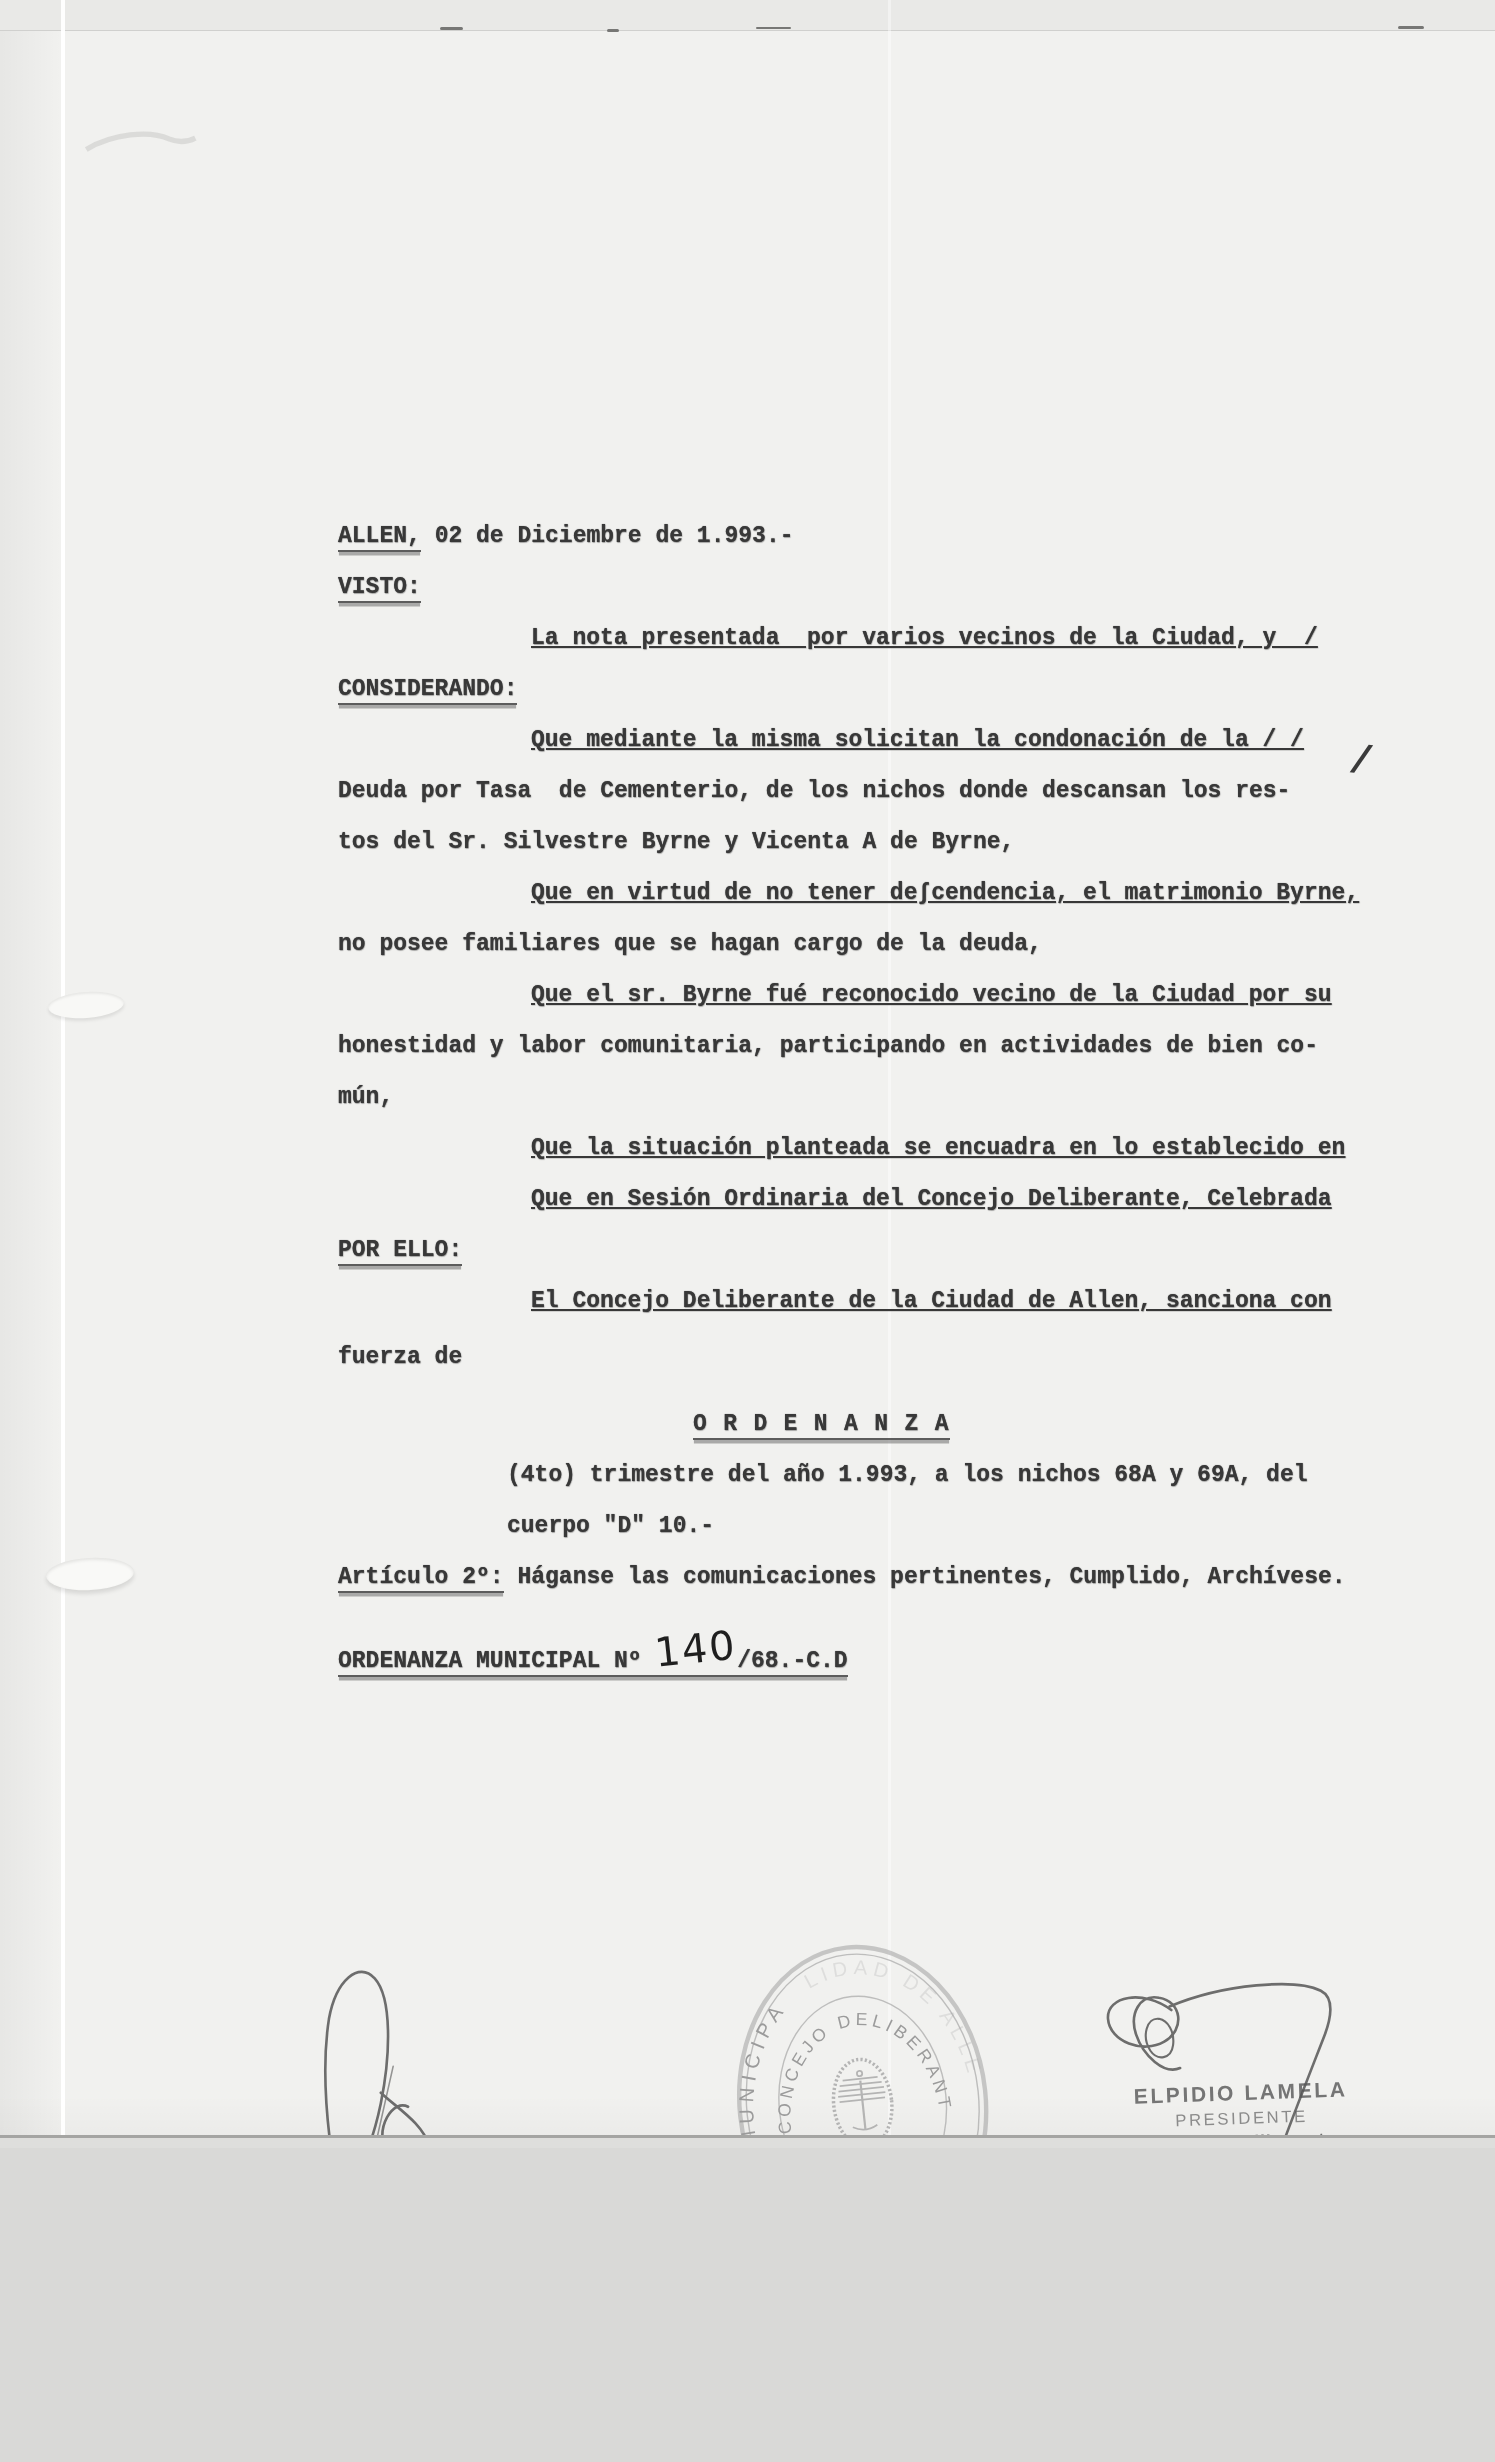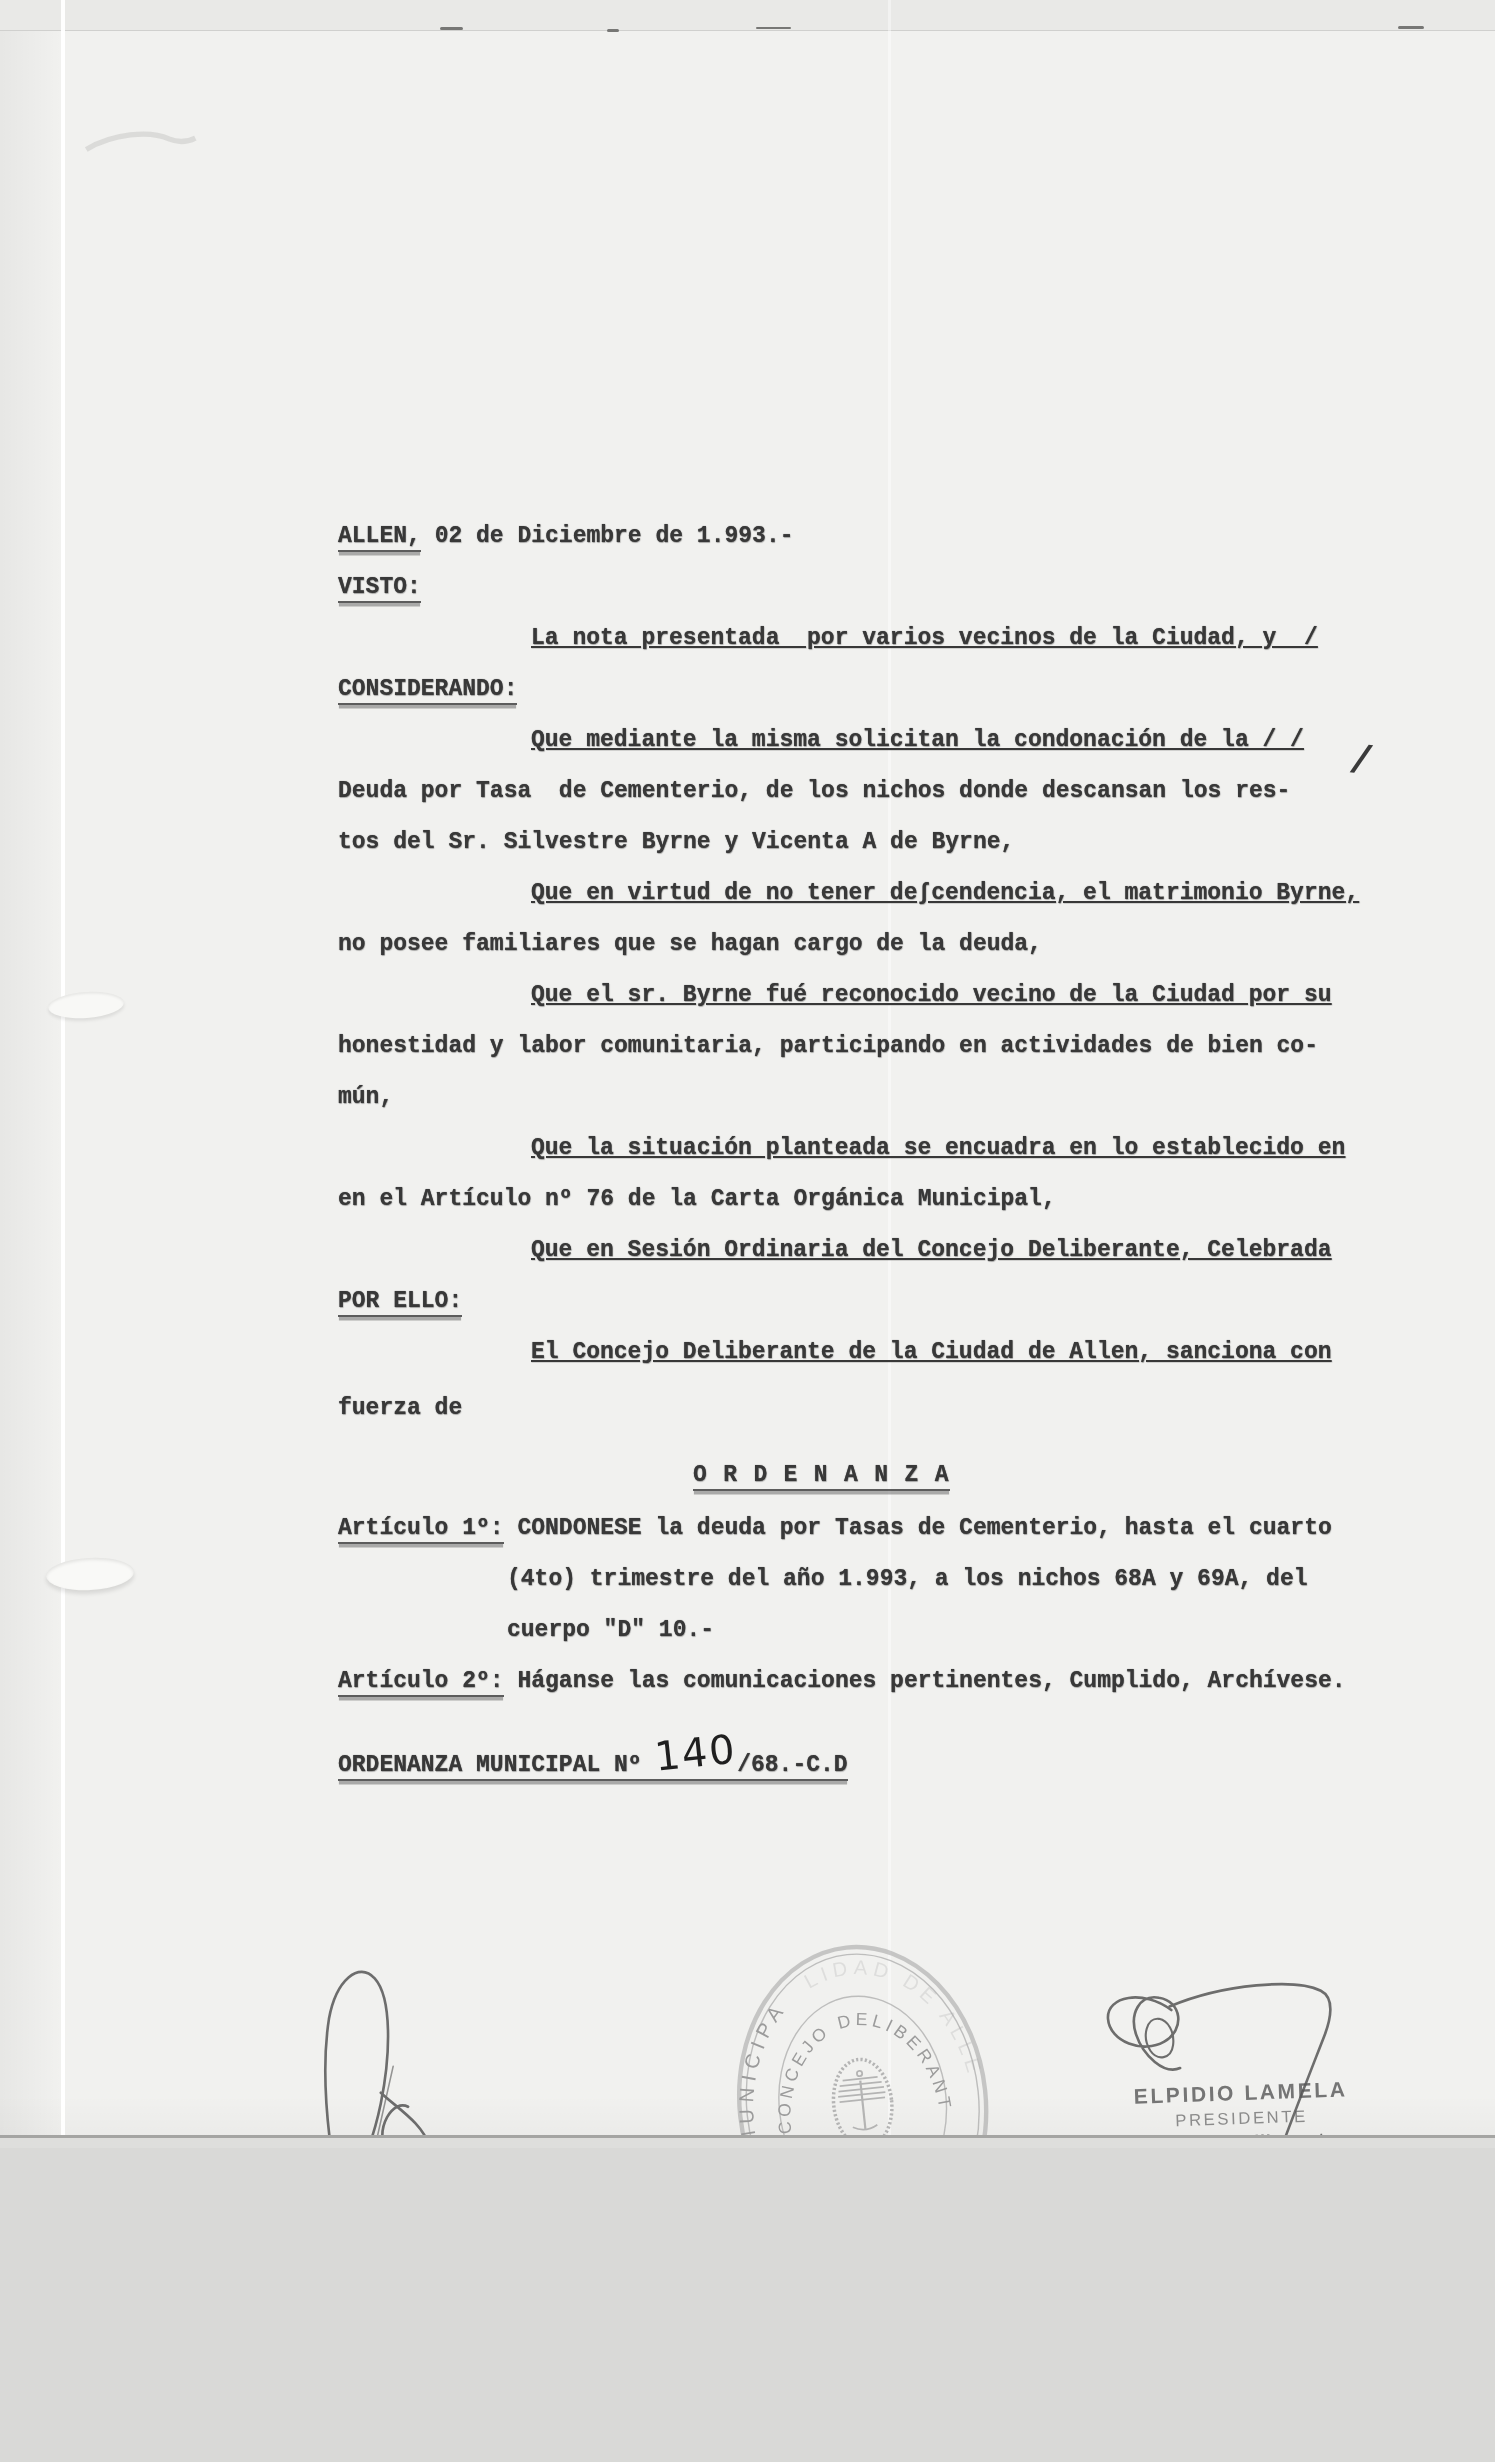--- a/index.html
+++ b/index.html
@@ -73,27 +73,25 @@
     <div class="line"><span class="lead">CONSIDERANDO:</span></div>
     <div class="line ind"><span>Que mediante la misma solicitan la condonación de la / /</span></div>
     <div class="line"><span>Deuda por Tasa  de Cementerio, de los nichos donde descansan los res-</span></div>
     <div class="line"><span>tos del Sr. Silvestre Byrne y Vicenta A de Byrne,</span></div>
     <div class="line ind"><span>Que en virtud de no tener de∫cendencia, el matrimonio Byrne,</span></div>
     <div class="line"><span>no posee familiares que se hagan cargo de la deuda,</span></div>
     <div class="line ind"><span>Que el sr. Byrne fué reconocido vecino de la Ciudad por su</span></div>
     <div class="line"><span>honestidad y labor comunitaria, participando en actividades de bien co-</span></div>
     <div class="line"><span>mún,</span></div>
     <div class="line ind"><span>Que la situación planteada se encuadra en lo establecido en</span></div>
-    <div class="line"><span>en el Artículo nº 76 de la Carta Orgánica Municipal,</span></div>
     <div class="line ind"><span>Que en Sesión Ordinaria del Concejo Deliberante, Celebrada</span></div>
     <div class="line"><span class="lead">POR ELLO:</span></div>
     <div class="line ind"><span>El Concejo Deliberante de la Ciudad de Allen, sanciona con</span></div>
     <div class="line g6"><span>fuerza de</span></div>
     <div class="line title-line g18"><span class="lead">O R D E N A N Z A</span></div>
-    <div class="line g2"><span class="lead">Artículo 1º:</span><span> CONDONESE la deuda por Tasas de Cementerio, hasta el cuarto</span></div>
     <div class="line hang"><span>(4to) trimestre del año 1.993, a los nichos 68A y 69A, del</span></div>
     <div class="line hang"><span>cuerpo "D" 10.-</span></div>
     <div class="line"><span class="lead">Artículo 2º:</span><span> Háganse las comunicaciones pertinentes, Cumplido, Archívese.</span></div>
     <div class="line g28"><span class="lead"><span>ORDENANZA MUNICIPAL Nº </span><span class="hand">140</span><span>/68.-C.D</span></span></div>
   </div>
 
   <div class="margin-slash">/</div>
 
   <div class="sigblock sig-left">
     <div class="name">DIANA LAURA MARCHEGIANI</div>

